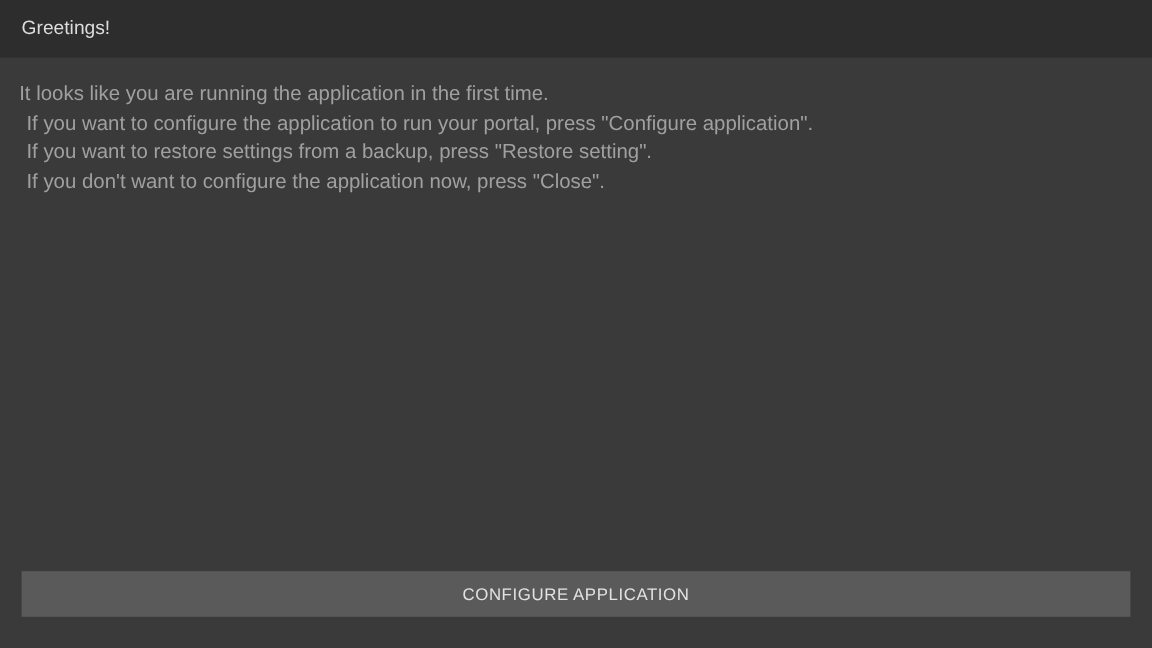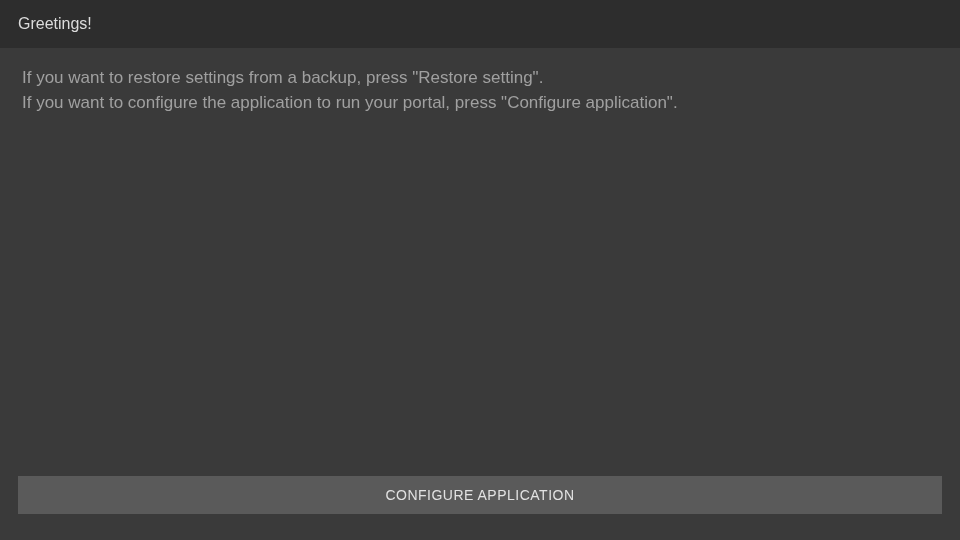--- a/index.html
+++ b/index.html
@@ -67,20 +67,22 @@
     }
   </style>
 </head>
 <body>
 
 <div class="titlebar">
   <div class="title">Greetings!</div>
 </div>
 
 <div class="content">
+  <div class="line">It looks like you are running the application in the first time.</div>
+  <div class="line indent">If you want to configure the application to run your portal, press "Configure application".</div>
   <div class="line indent">If you want to restore settings from a backup, press "Restore setting".</div>
-  <div class="line indent">If you want to configure the application to run your portal, press "Configure application".</div>
+  <div class="line indent">If you don't want to configure the application now, press "Close".</div>
   <div class="gap"></div>
 </div>
 
 <div class="button-row">
   <button class="btn">CONFIGURE APPLICATION</button>
 </div>
 
 </body></html>

